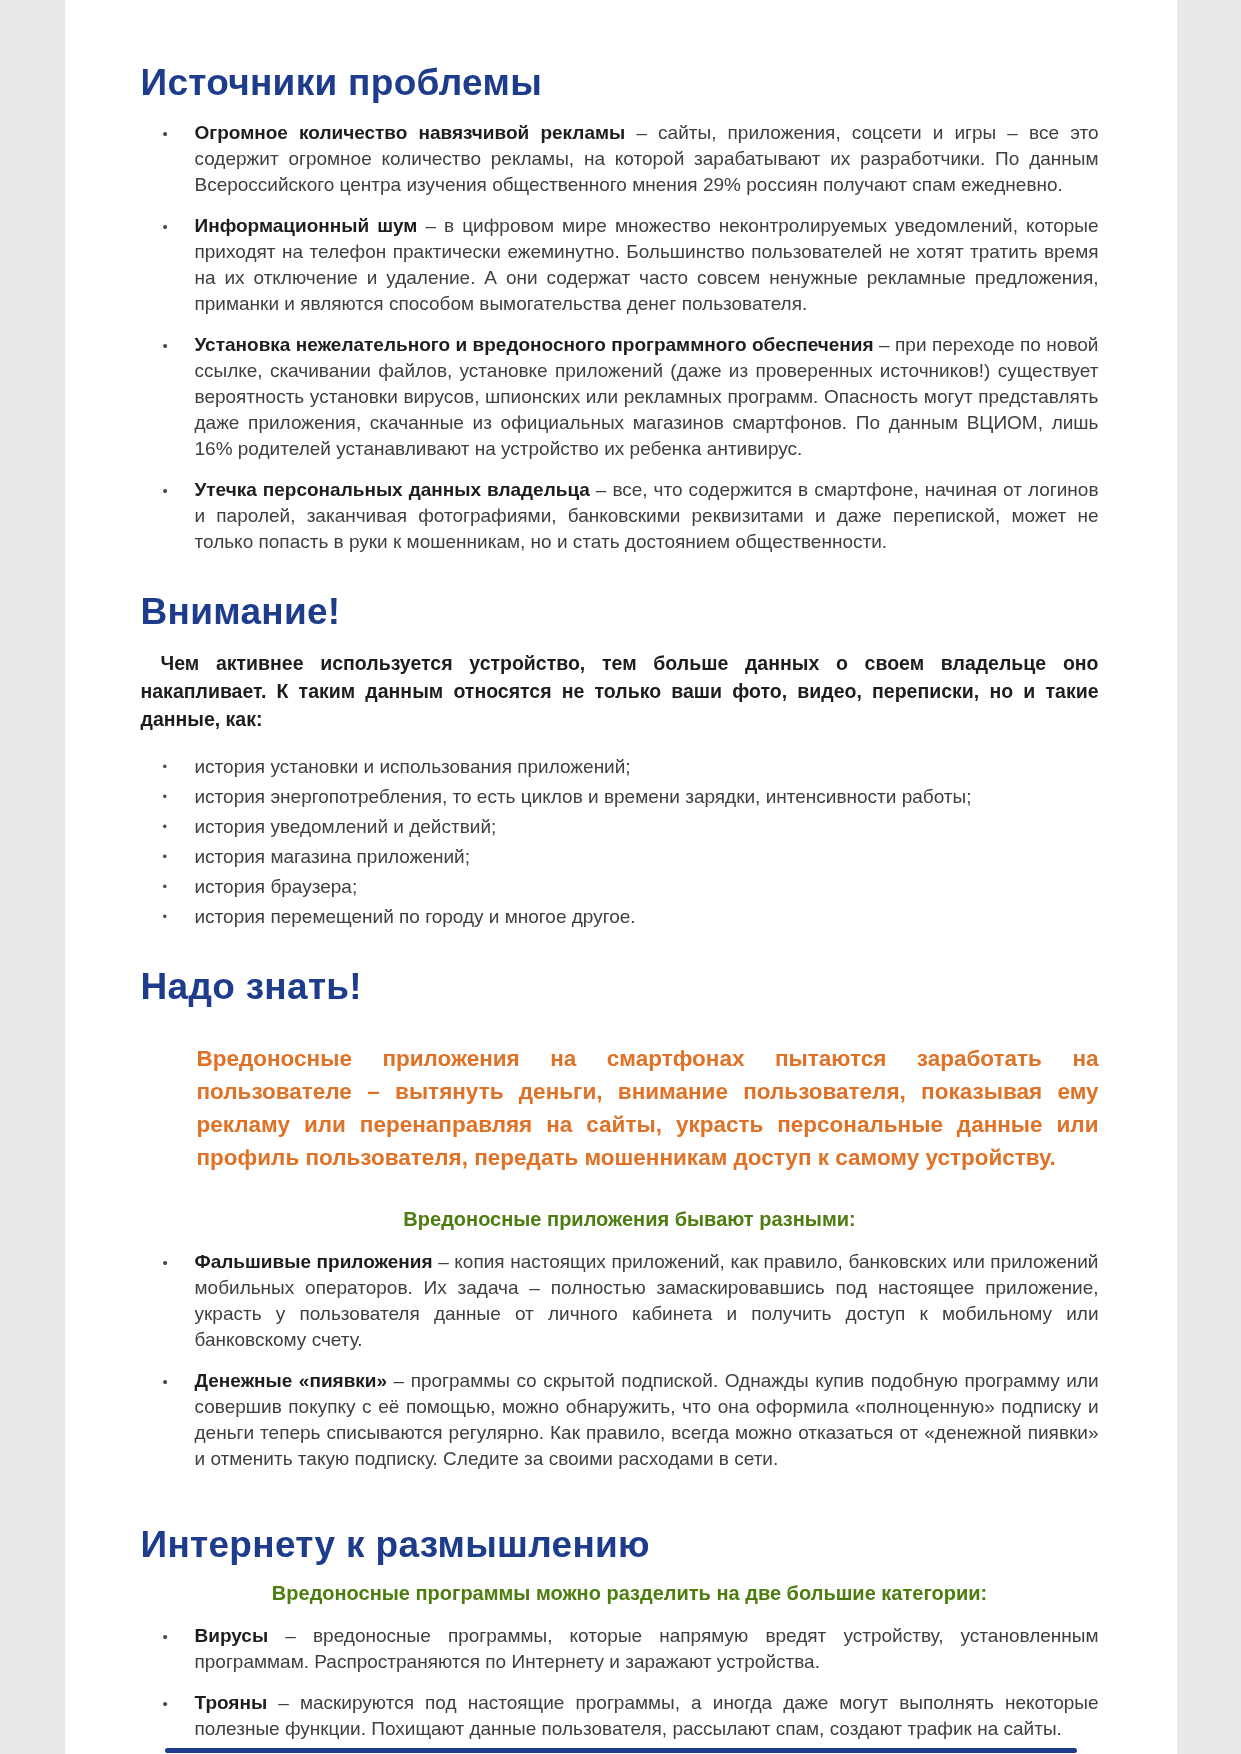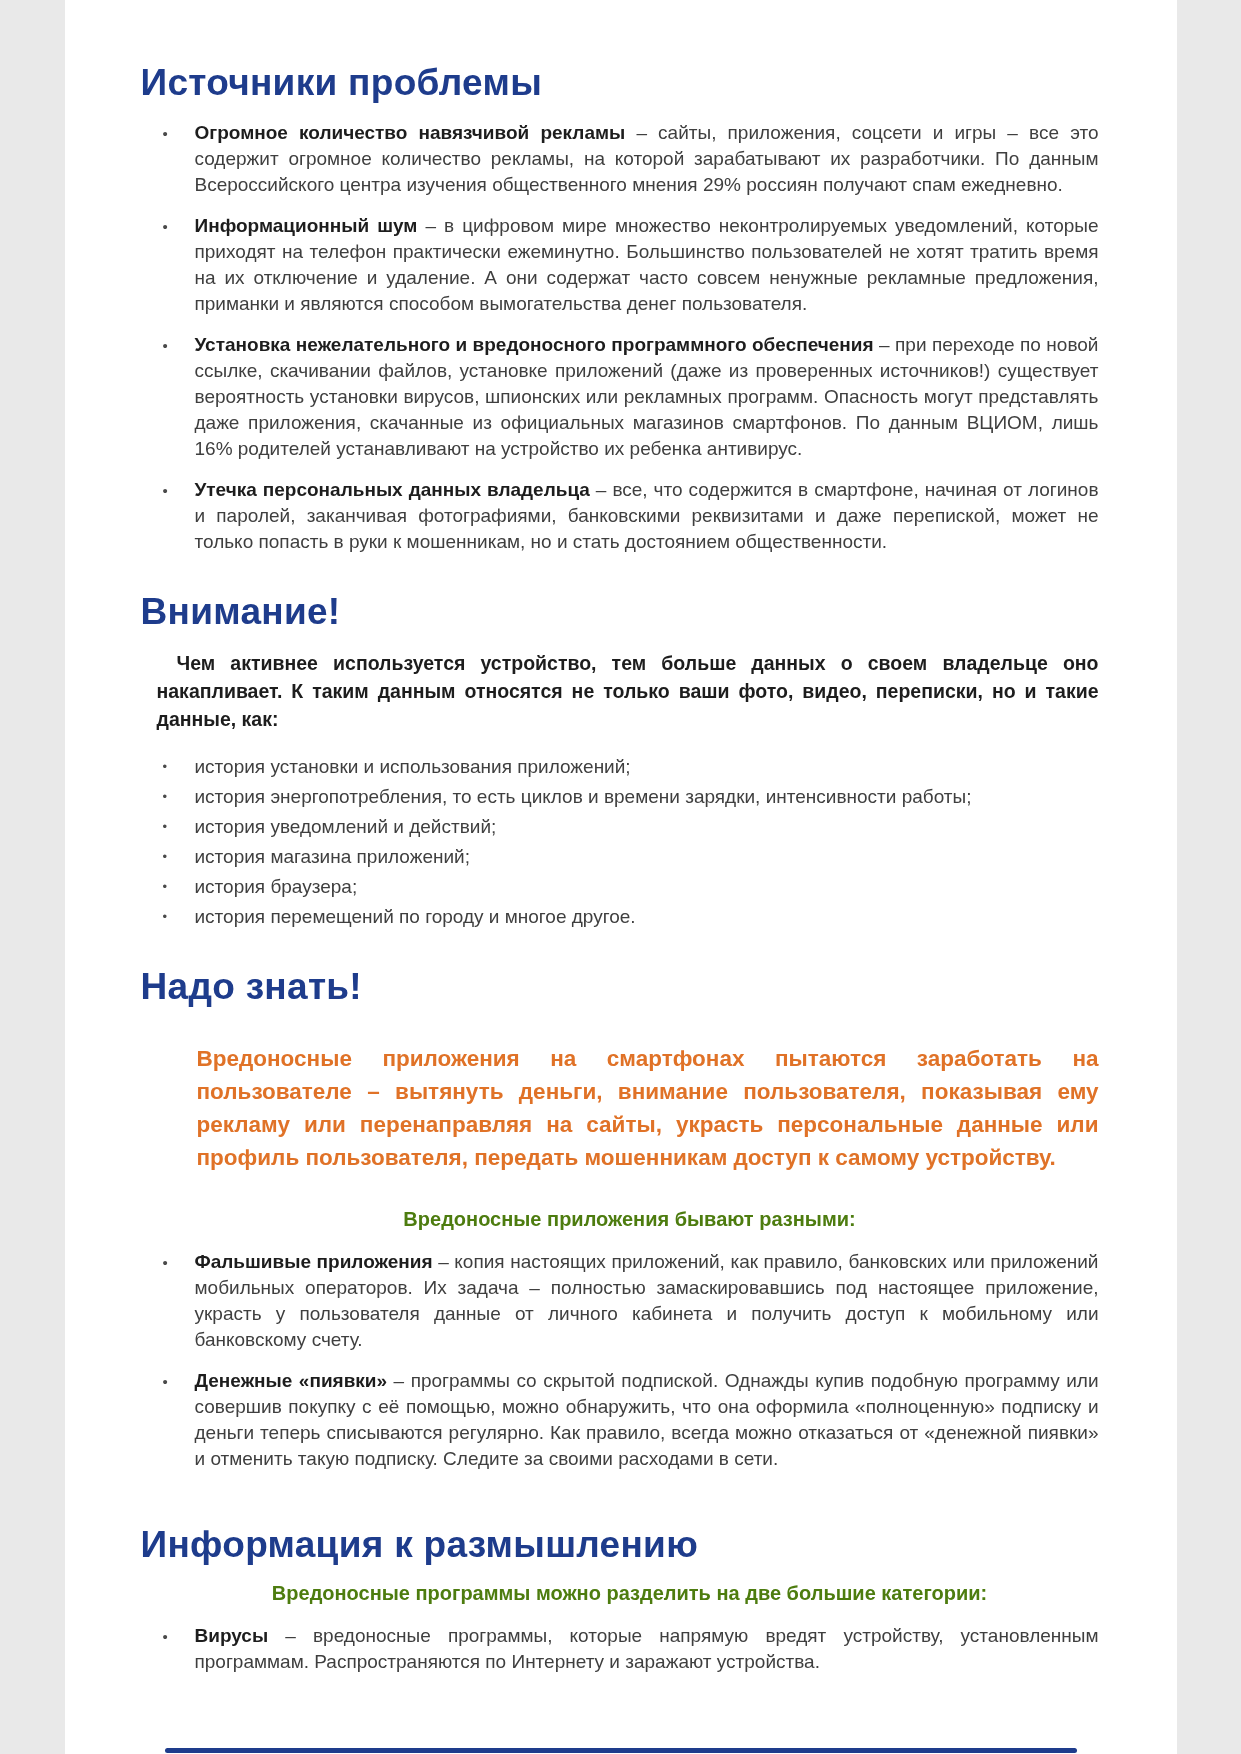--- a/index.html
+++ b/index.html
@@ -45,21 +45,21 @@
   }
   ul.bullets b { color: #1d1d1d; font-weight: 700; }
 
   .intro {
     font-weight: 700;
     color: #1d1d1d;
     font-size: 19.5px;
     line-height: 28px;
     text-align: justify;
     text-indent: 20px;
-    margin: 6px 0 24px 16px;
+    margin: 6px 0 24px 0;
   }
 
   ul.bullets.simple > li { margin-bottom: 11px; line-height: 19px; }
   ul.bullets.simple > li::before { top: 0; font-size: 13px; }
 
   .callout {
     display: flex;
     align-items: center;
     margin: 34px 0 34px 0;
   }
@@ -124,20 +124,21 @@
   <div class="callout">
     <div class="bar"></div>
     <p class="callout-text">Вредоносные приложения на смартфонах пытаются заработать на пользователе – вытянуть деньги, внимание пользователя, показывая ему рекламу или перенаправляя на сайты, украсть персональные данные или профиль пользователя, передать мошенникам доступ к самому устройству.</p>
   </div>
   <p class="subhead">Вредоносные приложения бывают разными:</p>
   <ul class="bullets">
     <li><b>Фальшивые приложения</b><span> – копия настоящих приложений, как правило, банковских или приложений мобильных операторов. Их задача – полностью замаскировавшись под настоящее приложение, украсть у пользователя данные от личного кабинета и получить доступ к мобильному или банковскому счету.</span></li>
     <li><b>Денежные «пиявки»</b><span> – программы со скрытой подпиской. Однажды купив подобную программу или совершив покупку с её помощью, можно обнаружить, что она оформила «полноценную» подписку и деньги теперь списываются регулярно. Как правило, всегда можно отказаться от «денежной пиявки» и отменить такую подписку. Следите за своими расходами в сети.</span></li>
   </ul>
 
-  <h1 class="mt-reflect">Информация к размышлению</h1>
+  <h1 class="mt-reflect">Интернету к размышлению</h1>
   <p class="subhead">Вредоносные программы можно разделить на две большие категории:</p>
   <ul class="bullets">
     <li><b>Вирусы</b><span> – вредоносные программы, которые напрямую вредят устройству, установленным программам. Распространяются по Интернету и заражают устройства.</span></li>
+    <li><b>Трояны</b><span> – маскируются под настоящие программы, а иногда даже могут выполнять некоторые полезные функции. Похищают данные пользователя, рассылают спам, создают трафик на сайты.</span></li>
   </ul>
 
   <div class="footer-rule"></div>
 </div>
 
 </body></html>

